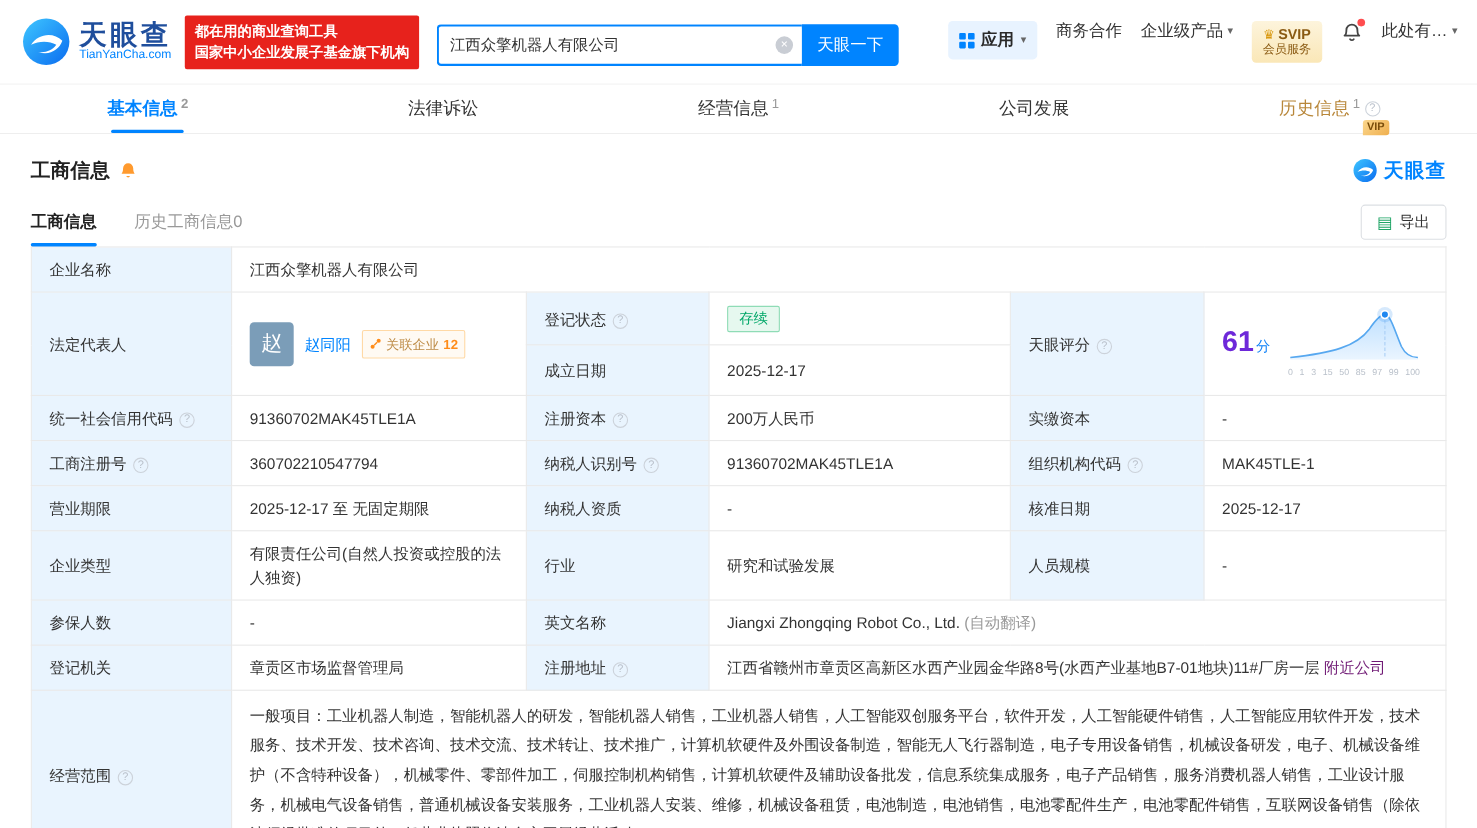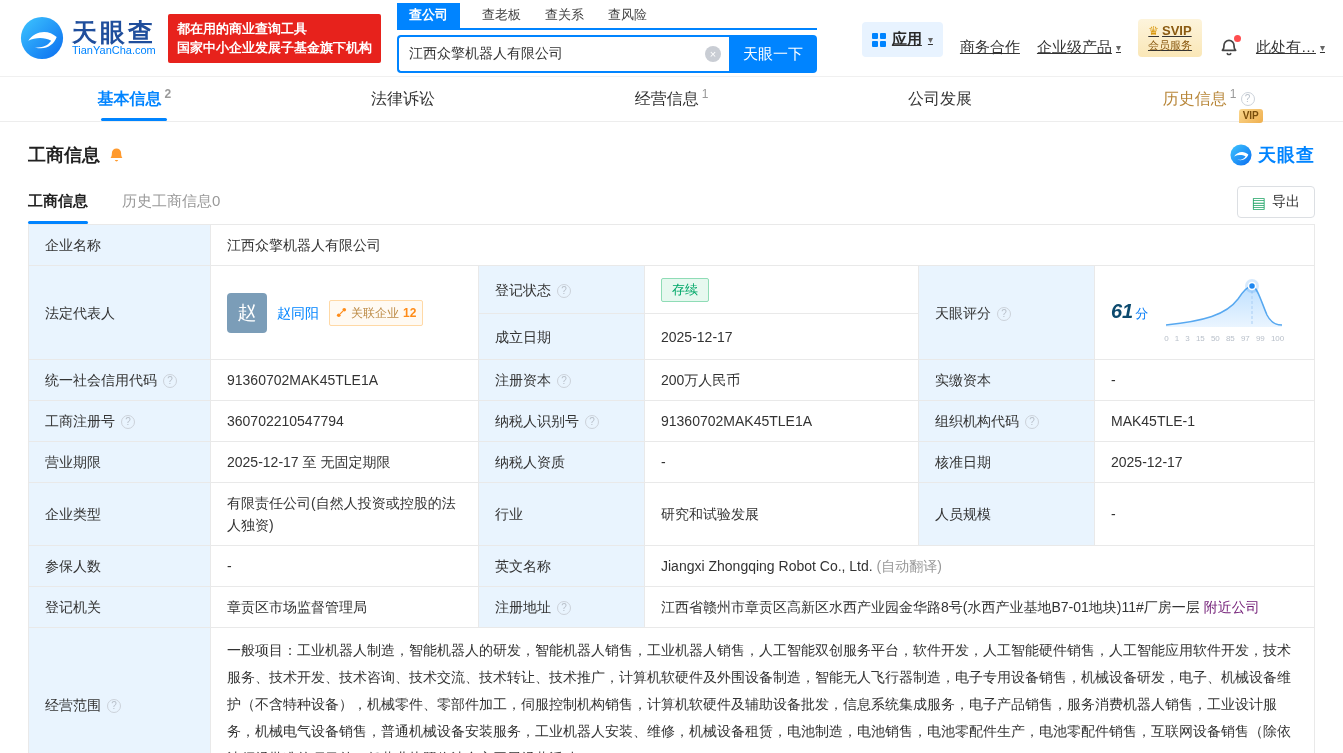--- a/index.html
+++ b/index.html
@@ -16,21 +16,21 @@
   .slogan { background:#e7221c; color:#fff; font-size:13px; font-weight:bold; padding:5px 9px; line-height:1.5; margin-left:12px; border-radius:2px; white-space:nowrap; }
   .search-area { margin-left:16px; width:420px; }
   .stabs { display:flex; align-items:flex-end; gap:20px; border-bottom:2px solid #0084ff; width:100%; }
   .stab { font-size:13px; color:#444; padding:2px 2px 4px; cursor:pointer; white-space:nowrap; }
   .stab.active { background:#0084ff; color:#fff; padding:3px 12px 4px; font-weight:bold; }
   .sbox { display:flex; height:38px; margin-top:5px; }
   .sinput-wrap { flex:1; border:2px solid #0084ff; border-right:none; border-radius:4px 0 0 4px; display:flex; align-items:center; padding:0 8px 0 10px; background:#fff; }
   .sinput { flex:1; border:none; outline:none; font-size:14px; color:#333; font-family:inherit; background:transparent; }
   .sclear { width:16px; height:16px; border-radius:50%; background:#c9cdd4; color:#fff; font-size:11px; line-height:16px; text-align:center; cursor:pointer; }
   .sbtn { width:88px; background:#0084ff; color:#fff; font-size:15px; border:none; border-radius:0 4px 4px 0; cursor:pointer; font-family:inherit; }
-  .hright { margin-left:auto; display:flex; align-items:flex-end; gap:17px; white-space:nowrap;text-decoration:underline; }
+  .hright { margin-left:auto; display:flex; align-items:flex-start; gap:17px; white-space:nowrap; }
   .apps { background:#e8f3ff; border-radius:4px; padding:8px 10px; display:flex; gap:6px; align-items:center; font-size:15px; font-weight:bold; color:#2a2a2a; cursor:pointer; }
   .grid-icon { width:14px; height:14px; display:grid; grid-template-columns:1fr 1fr; grid-template-rows:1fr 1fr; gap:2px; }
   .grid-icon i { background:#0084ff; border-radius:1px; }
   .caret { font-size:10px; color:#666; }
   .hlink { font-size:15px; color:#333; cursor:pointer; display:inline-flex; align-items:center; gap:4px; }
   .vipbox { background:linear-gradient(180deg,#fdf4dc,#fae7b7); border-radius:4px; padding:4px 10px; text-align:center; line-height:1.25; cursor:pointer; }
   .vip1 { font-size:13px; font-weight:bold; color:#8a5a12; display:flex; align-items:center; justify-content:center; gap:3px; }
   .vip1 .crown { font-size:12px; color:#d9980f; }
   .vip2 { font-size:11px; color:#8a5a12; }
   .bell-wrap { position:relative; cursor:pointer; display:flex; }
@@ -65,21 +65,21 @@
   .info td { border:1px solid #e9e9e9; padding:9px 16px; font-size:14px; vertical-align:middle; line-height:22px; word-break:break-all; color:#333; }
   .info td.lbl { background:#e9f4fe; }
   .status-badge { color:#00a768; background:#e6f8ef; border:1px solid #8fdcb6; padding:2px 10px; font-size:13px; border-radius:2px; display:inline-block; line-height:18px; }
   .rep { display:flex; align-items:center; gap:10px; }
   .avatar { width:40px; height:40px; background:#7b9db8; color:#fff; border-radius:4px; display:inline-flex; align-items:center; justify-content:center; font-size:19px; flex:none; cursor:pointer; }
   .rep-name { color:#0084ff; font-size:14px; }
   .rel-tag { display:inline-flex; align-items:center; gap:4px; border:1px solid #ffd9a6; background:#fffaf3; border-radius:2px; padding:1px 6px; font-size:12px; color:#bd8b46; cursor:pointer; white-space:nowrap; }
   .rel-cnt { color:#ff8c19; font-weight:bold; font-style:normal; }
   .score-wrap { display:flex; align-items:center; gap:16px; }
   .score-num { white-space:nowrap; }
-  .score-num b { font-size:20px; color:#0c4a6e; font-weight:bold;font-style:italic; }
+  .score-num b { font-size:26px; color:#6d28d9; font-weight:bold; }
   .score-num span { font-size:13px; color:#0b7ff7; margin-left:2px; }
   .score-chart { display:flex; flex-direction:column; }
   .axis { display:flex; justify-content:space-between; font-size:8px; color:#b9c0ca; width:120px; margin-top:1px; }
   .muted { color:#999; }
   .blue-link { color:#701a75; white-space:nowrap; }
   .scope-text { line-height:27px !important; }
 </style>
 </head>
 <body>
 
@@ -99,26 +99,20 @@
       <span class="logo-cn">天眼查</span>
       <span class="logo-en">TianYanCha.com</span>
     </div>
   </div>
   <div class="slogan">
     <div>都在用的商业查询工具</div>
     <div>国家中小企业发展子基金旗下机构</div>
   </div>
 
   <div class="search-area">
-    <div class="stabs">
-      <span class="stab active">查公司</span>
-      <span class="stab">查老板</span>
-      <span class="stab">查关系</span>
-      <span class="stab">查风险</span>
-    </div>
     <div class="sbox">
       <div class="sinput-wrap">
         <input class="sinput" type="text" value="江西众擎机器人有限公司" style="">
         <span class="sclear">×</span>
       </div>
       <button class="sbtn">天眼一下</button>
     </div>
   </div>
 
   <div class="hright">

